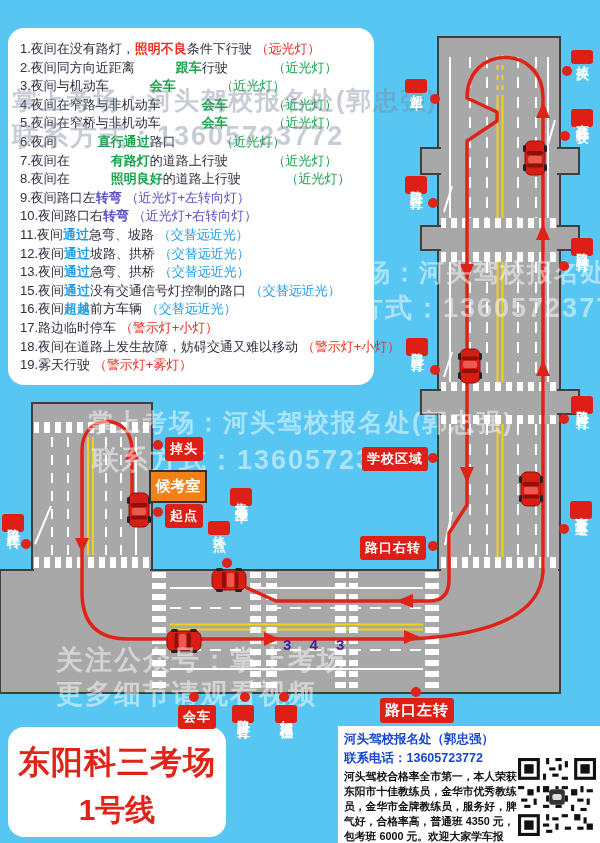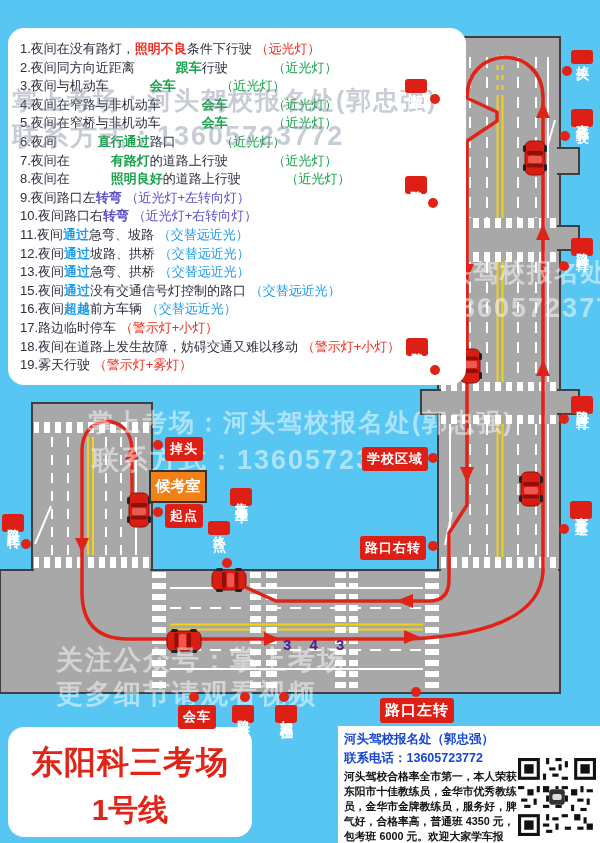--- a/index.html
+++ b/index.html
@@ -1,40 +1,40 @@
 <!DOCTYPE html>
 <html><head>
 <meta charset="utf-8">
 <style>
   html,body{margin:0;padding:0;background:#333;}
   .canvas{position:relative;width:600px;height:843px;overflow:hidden;
     background:#57c6f3;font-family:"Liberation Sans","DejaVu Sans",sans-serif;}
   .map-svg{position:absolute;left:0;top:0;width:600px;height:843px;z-index:5;}
   
-  .panel{position:absolute;left:8px;top:28px;width:458px;height:357px;background:#fff;
+  .panel{position:absolute;left:8px;top:28px;width:366px;height:357px;background:#fff;
     border-radius:16px;z-index:10;padding:12px 0 0 12px;box-sizing:border-box;}
   .rule-line{font-size:13px;line-height:18.6px;white-space:nowrap;font-weight:500;}
   .c-dark{color:#2e2e3e;} .c-red{color:#ee2c1d;} .c-green{color:#17a34a;padding-left:41px;}
   .c-blue{color:#1e9ceb;} .c-purple{color:#5b50c5;}
   .bold{font-weight:800;}
   
   .map-label{position:absolute;z-index:50;background:#de1f15;color:#fff;font-weight:800;
     border-radius:3px;text-align:center;}
   .map-label.horz{font-size:13px;padding:3px 5px;white-space:nowrap;letter-spacing:1px;}
   .map-label.vert{font-size:13px;padding:5px 3px;writing-mode:vertical-rl;
     text-orientation:upright;letter-spacing:2px;line-height:16px;}
   .dot{position:absolute;width:10px;height:10px;border-radius:50%;background:#e02317;z-index:48;}
   .wm{position:absolute;z-index:40;font-weight:800;white-space:nowrap;letter-spacing:2px;}
   .wm.gray{color:rgba(125,136,156,0.42);} .wm.white{color:rgba(255,255,255,0.5);}
   .waiting-room{position:absolute;left:149px;top:470px;width:58px;height:33px;z-index:49;
     background:#f08018;border:2px solid #333;color:#fff;font-weight:800;font-size:15px;
     display:flex;align-items:center;justify-content:center;box-sizing:border-box;}
   .gear-numbers{position:absolute;left:283px;top:636px;z-index:49;color:#4c1d95;
     font-weight:800;font-size:15px;letter-spacing:7px;}
-  .title-box{position:absolute;left:8px;top:727px;width:244px;height:110px;background:#fff;
+  .title-box{position:absolute;left:8px;top:727px;width:218px;height:110px;background:#fff;
     border-radius:16px;z-index:20;text-align:center;color:#e02418;}
   .title-box .t1{font-size:32px;font-weight:800;margin-top:14px;letter-spacing:1px;}
   .title-box .t2{font-size:30px;font-weight:800;margin-top:5px;}
   .info-box{position:absolute;left:338px;top:726px;width:262px;height:117px;background:#fff;
     z-index:20;box-sizing:border-box;padding:5px 6px;}
   .ib-title{color:#1747cf;font-weight:800;font-size:12.5px;}
   .ib-phone{color:#1747cf;font-weight:800;font-size:12.5px;margin-top:2px;}
   .ib-body{color:#111;font-weight:600;font-size:10.8px;line-height:1.38;width:174px;margin-top:2px;}
   .qr{position:absolute;right:4px;top:32px;width:78px;height:78px;}
 </style>

